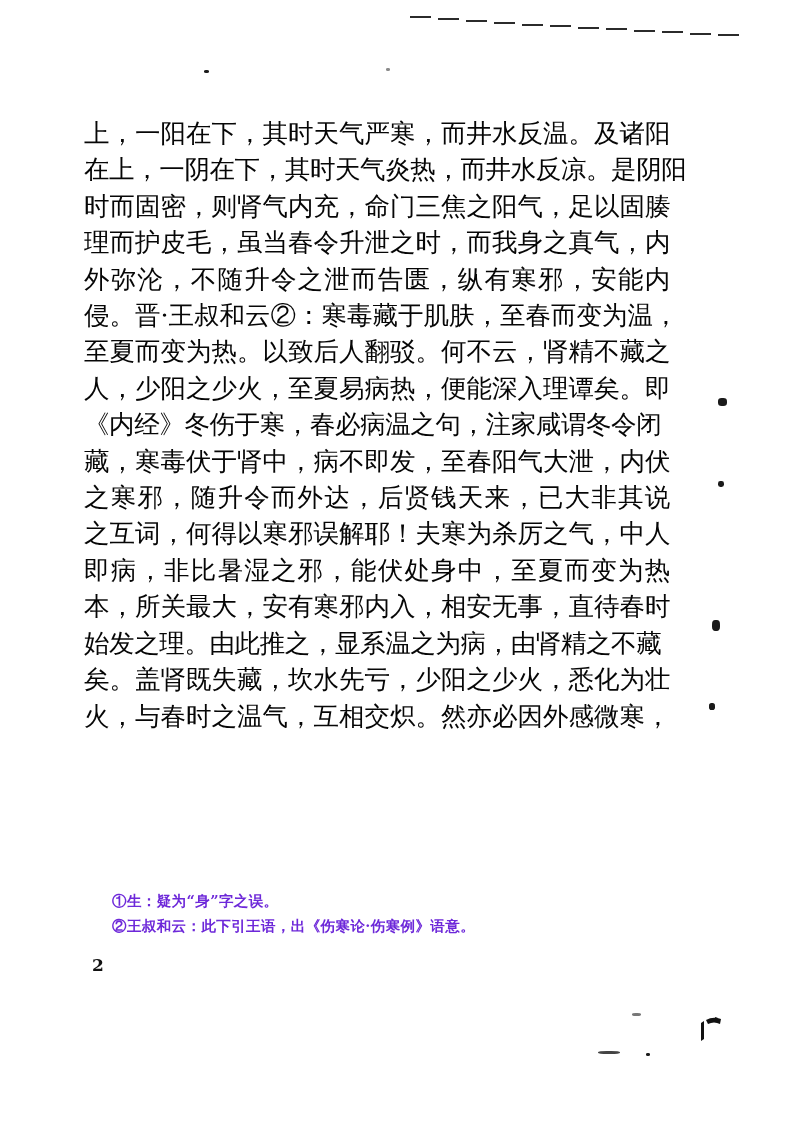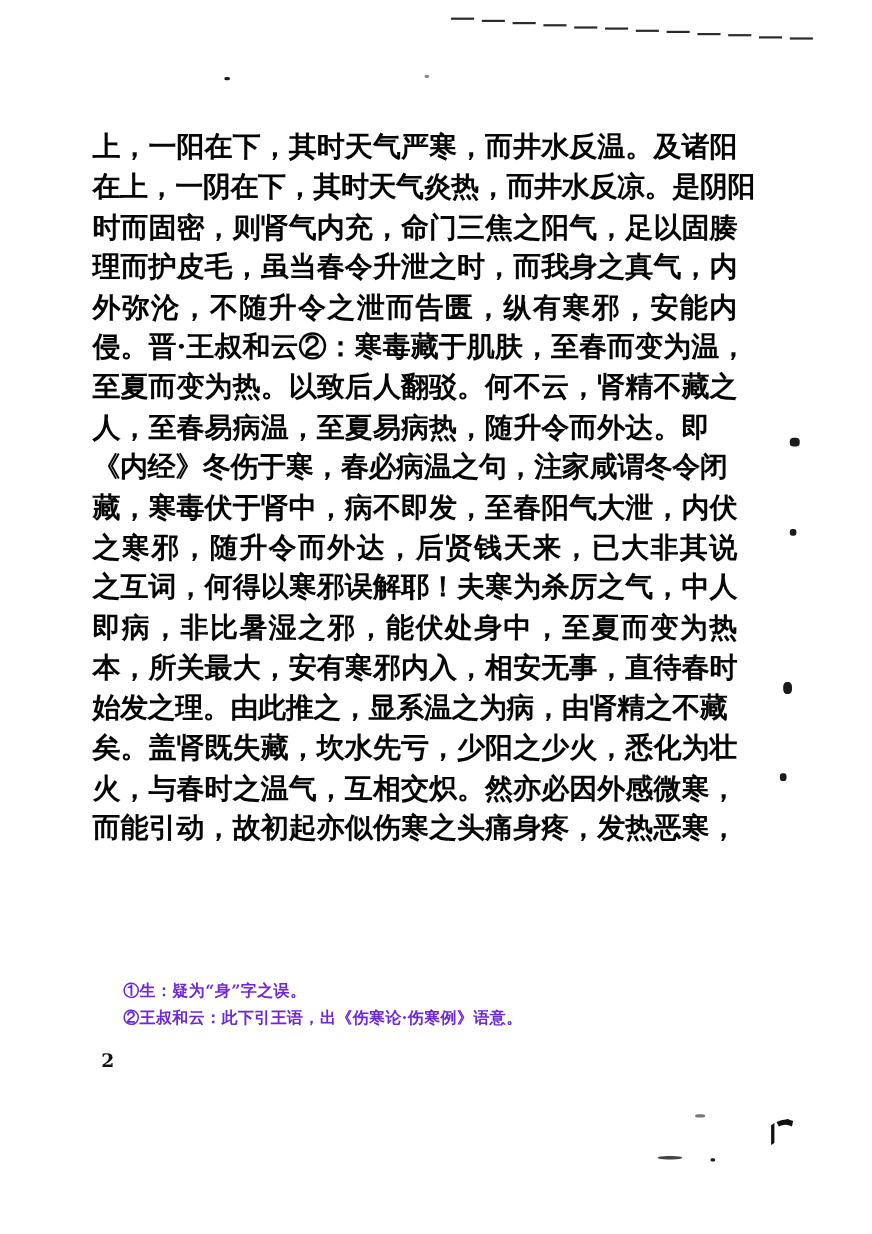--- a/index.html
+++ b/index.html
@@ -34,21 +34,21 @@
   .text-block {
     position: absolute;
     left: 84px;
     top: 116px;
     width: 566px;
   }
 
   .line {
     font-size: 25.5px;
     line-height: 36.4px;
-    font-weight: 700;
+    font-weight: 400;
     letter-spacing: 0;
     color: #060606;
     white-space: nowrap;
     font-family: "DejaVu Serif", "Liberation Serif", serif;
     text-rendering: geometricPrecision;
   }
 
   
   .line.j {
     display: flex;
@@ -155,21 +155,21 @@
     <div class="line j wide">
         <span>外弥沦，不随升令之泄而告匮，纵有寒邪，安能内</span>
       </div>
     <div class="line j">
         <span>侵。晋·王叔和云②：寒毒藏于肌肤，至春而变为温，</span>
       </div>
     <div class="line j">
         <span>至夏而变为热。以致后人翻驳。何不云，肾精不藏之</span>
       </div>
     <div class="line j">
-        <span>人，至春易病温，至夏易病热，随升令而外达。即</span>
+        <span>人，少阳之少火，至夏易病热，便能深入理谭矣。即</span>
       </div>
     <div class="line j tight">
         <span>《内经》冬伤于寒，春必病温之句，注家咸谓冬令闭</span>
       </div>
     <div class="line j">
         <span>藏，寒毒伏于肾中，病不即发，至春阳气大泄，内伏</span>
       </div>
     <div class="line j wide">
         <span>之寒邪，随升令而外达，后贤钱天来，已大非其说</span>
       </div>
@@ -183,23 +183,20 @@
         <span>本，所关最大，安有寒邪内入，相安无事，直待春时</span>
       </div>
     <div class="line j tight">
         <span>始发之理。由此推之，显系温之为病，由肾精之不藏</span>
       </div>
     <div class="line j">
         <span>矣。盖肾既失藏，坎水先亏，少阳之少火，悉化为壮</span>
       </div>
     <div class="line j">
         <span>火，与春时之温气，互相交炽。然亦必因外感微寒，</span>
-      </div>
-    <div class="line j">
-        <span>而能引动，故初起亦似伤寒之头痛身疼，发热恶寒，</span>
       </div>
   </div>
 
   <div class="footnotes">
     <div class="footnote">①生：疑为“身”字之误。</div>
     <div class="footnote">②王叔和云：此下引王语，出《伤寒论·伤寒例》语意。</div>
   </div>
 
   <div class="page-number">2</div>
 </div>

